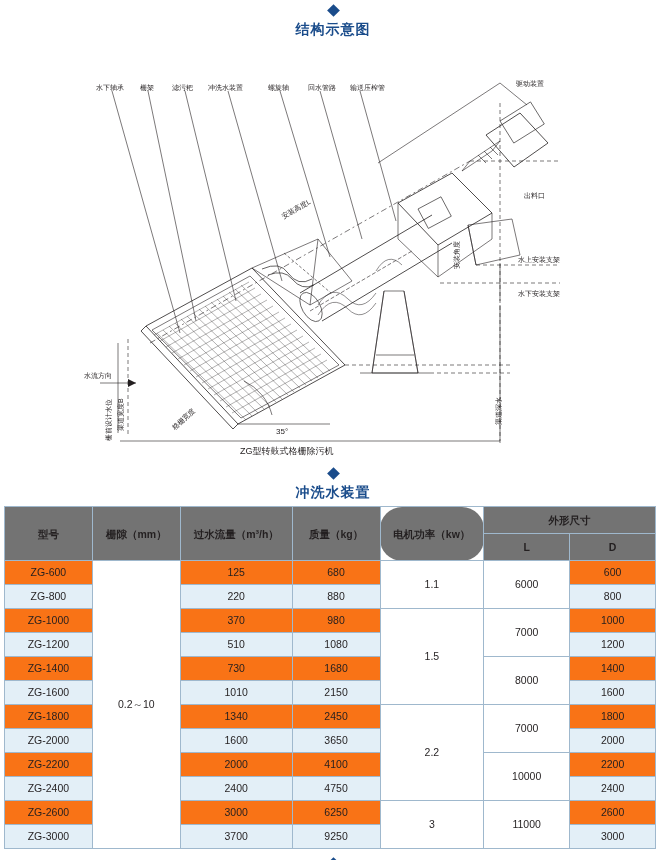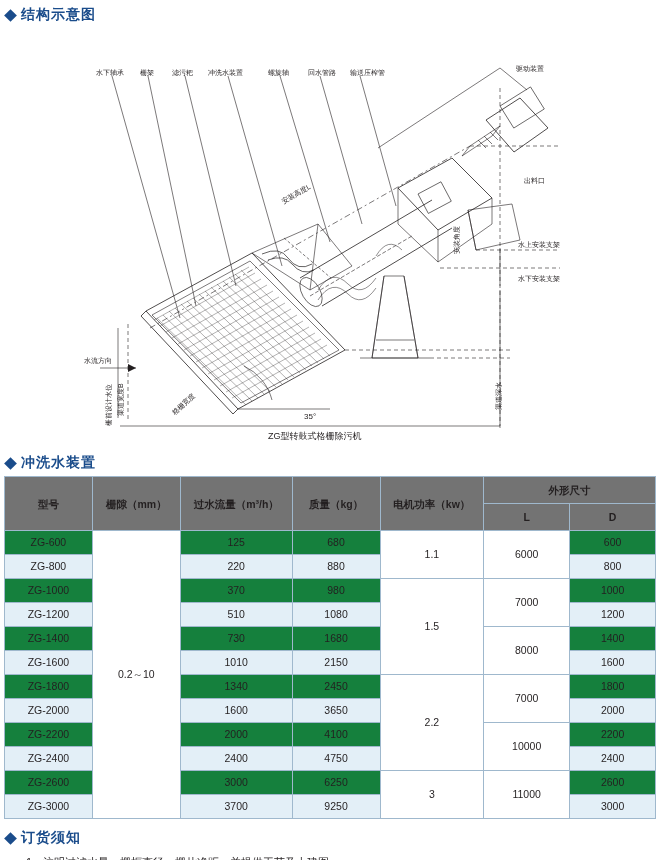--- a/index.html
+++ b/index.html
@@ -8,20 +8,21 @@
     background:#ffffff;
     font-family:"Liberation Sans", sans-serif;
     color:#231f20;
     position:relative;
     overflow:hidden;
   }
   .section-head{
     display:flex;align-items:center;gap:6px;
     font-size:14px;font-weight:bold;color:#1a4c8b;
     margin:6px 0 4px 6px;
+    flex-direction:column;
   }
   .diamond{
     width:9px;height:9px;background:#1a4c8b;
     transform:rotate(45deg);display:inline-block;flex:0 0 auto;
   }
   .section-head .txt{color:#1a4c8b;letter-spacing:1px;}
 
   
   #diagram-area{
     position:relative;width:660px;height:420px;
@@ -29,21 +30,21 @@
   #diagram-svg{position:absolute;left:0;top:0;}
   .calloutlbl{
     position:absolute;font-size:7px;color:#231f20;white-space:nowrap;
     font-family:"Liberation Sans", sans-serif;
   }
   .vertlbl{
     position:absolute;font-size:7px;color:#231f20;white-space:nowrap;
     transform-origin:0 0;
   }
   .diagram-caption{
-    position:absolute;font-size:9px;color:#231f20;white-space:nowrap;margin-left:28px;
+    position:absolute;font-size:9px;color:#231f20;white-space:nowrap;
   }
 
   
   #table-wrap{margin:2px 4px 0 4px;}
   table{
     border-collapse:collapse;width:652px;
     font-size:10.5px;color:#231f20;
   }
   th,td{
     border:1px solid #9fb8cd;
@@ -51,21 +52,21 @@
     padding:0;
     height:23px;
     line-height:23px;
   }
   thead th{
     background:#737373;
     font-weight:bold;
     height:26px;line-height:16px;
   }
   thead th.tall{height:52px;}
-  tbody td{background:#15803d;}
+  tbody td{background:#f97316;}
   tbody tr:nth-child(even) td{background:#e3eff7;}
   td.white{background:#ffffff !important;}
 
   
   #notes{margin:8px 0 0 0;}
   .note-line{
     font-size:11px;color:#231f20;margin:7px 0 0 26px;
   }
 </style>
 </head>
@@ -234,21 +235,21 @@
 </div>
 
 <div id="table-wrap">
   <table>
     <thead>
       <tr>
         <th class="tall" rowspan="2" style="width:88px;">型号</th>
         <th class="tall" rowspan="2" style="width:88px;margin-left:38px;">栅隙（mm）</th>
         <th class="tall" rowspan="2" style="width:112px;">过水流量（m³/h）</th>
         <th class="tall" rowspan="2" style="width:88px;">质量（kg）</th>
-        <th class="tall" rowspan="2" style="width:104px;">电机功率（kw）</th>
+        <th class="tall" rowspan="2" style="width:104px;border-radius:22px;">电机功率（kw）</th>
         <th colspan="2">外形尺寸</th>
       </tr>
       <tr>
         <th style="width:86px;">L</th>
         <th style="width:86px;">D</th>
       </tr>
     </thead>
     <tbody id="tbody">
         <tr>
           <td>ZG-600</td>

